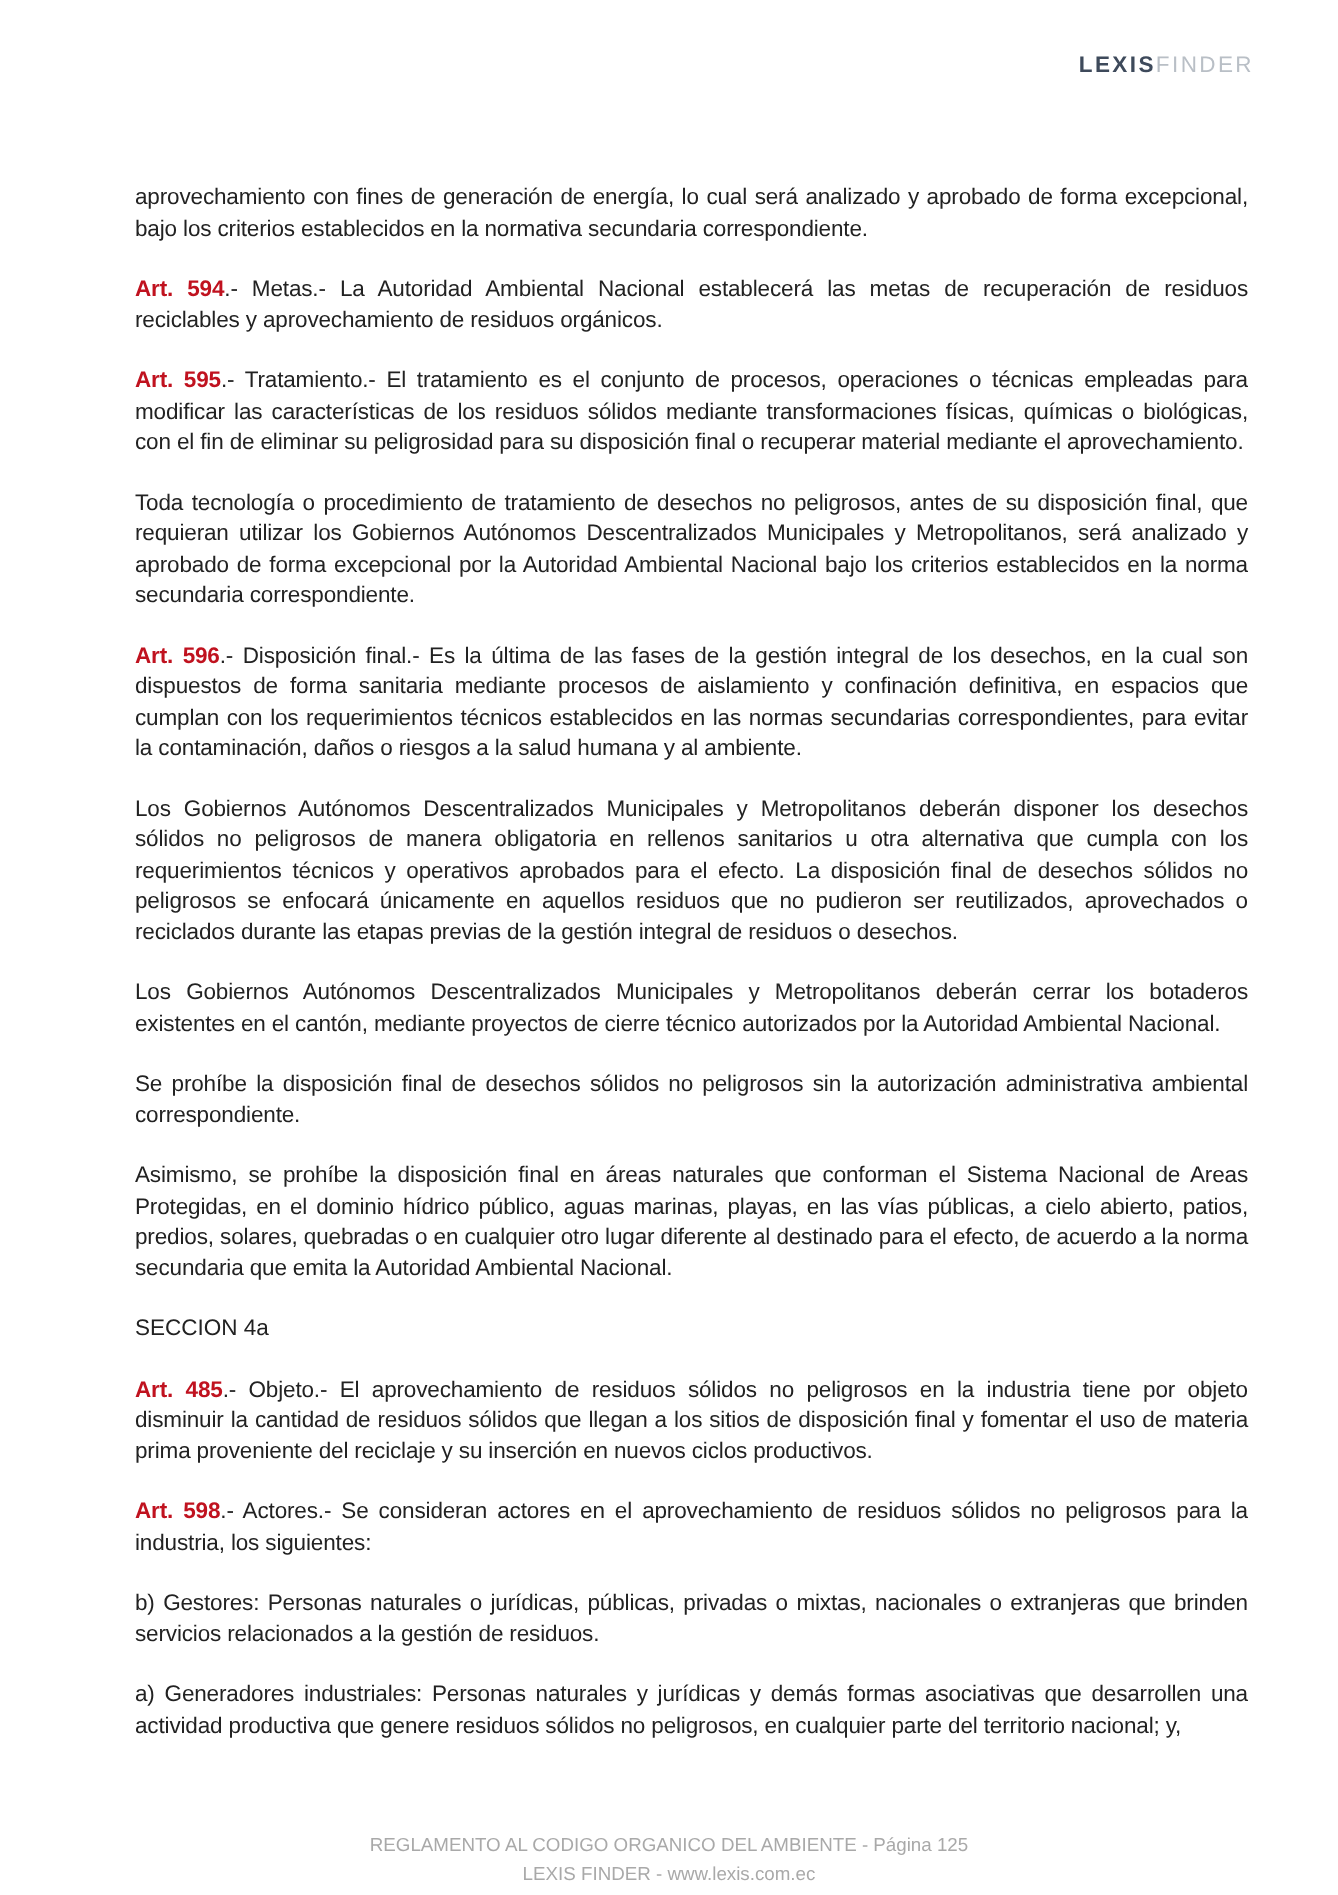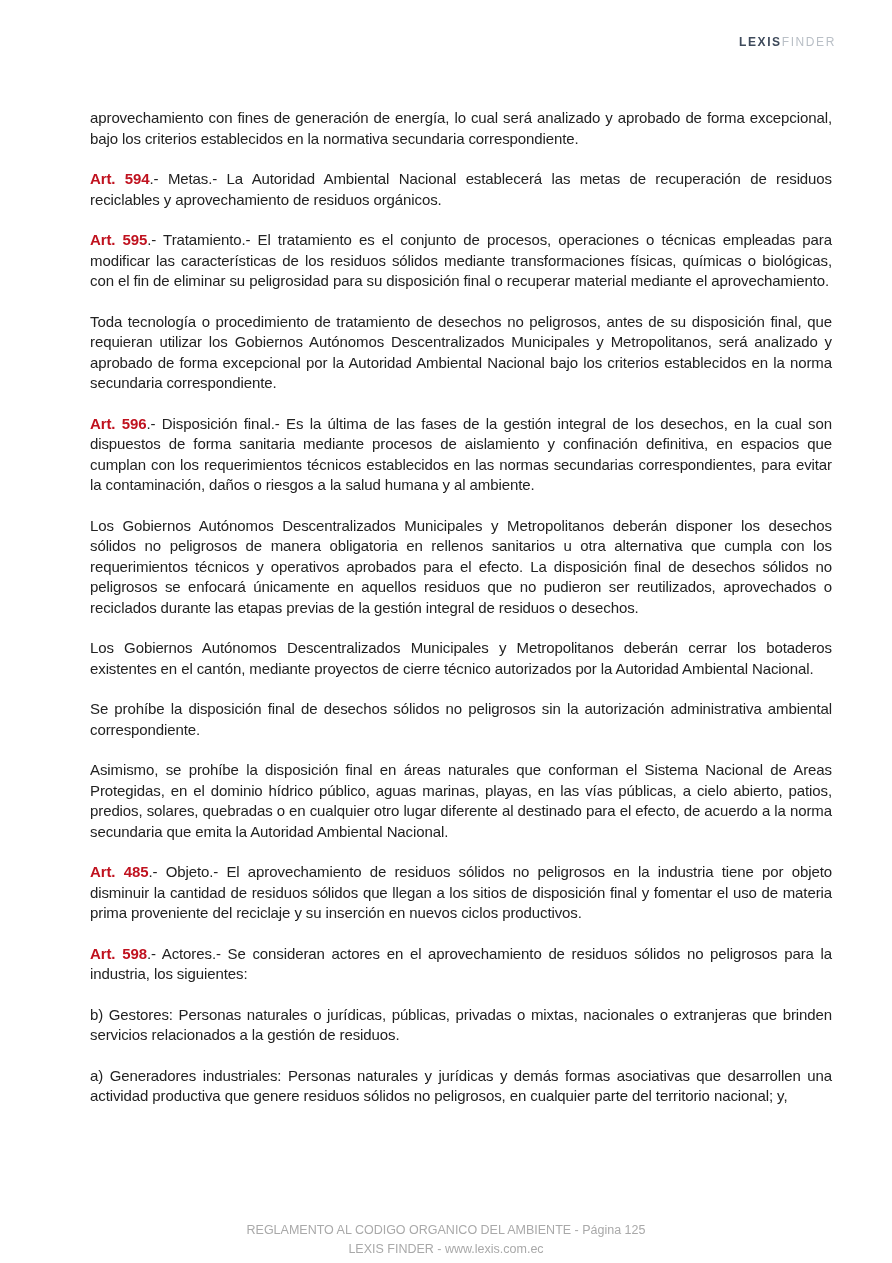--- a/index.html
+++ b/index.html
@@ -18,21 +18,21 @@
   .page {
     position: absolute;
     inset: 0;
     background: #ffffff;
   }
   
   .logo {
     position: absolute;
     top: 35px;
     right: 56px;
-    font-size: 12px;
+    font-size: 15px;
     letter-spacing: 1.6px;
     white-space: nowrap;
     user-select: none;
     margin-left: 24px;
   }
   .logo-lexis {
     color: var(--logo-primary, #3e4a5b);
     font-weight: bold;
   }
   .logo-finder {
@@ -40,21 +40,21 @@
     font-weight: normal;
   }
   
   main {
     position: absolute;
     top: 106px;
     left: 90px;
     width: 742px;
   }
   .para {
-    margin: 2px 0 20px 0;
+    margin: 16px 0 20px 0;
     font-size: 15px;
     line-height: 20.5px;
     text-align: justify;
     letter-spacing: -0.1px;
   }
   .art-label {
     color: var(--article-red, #c0121f);
     font-weight: bold;
   }
   .section-block {
@@ -101,20 +101,21 @@
 
     <p class="para">Los Gobiernos Autónomos Descentralizados Municipales y Metropolitanos deberán disponer los desechos sólidos no peligrosos de manera obligatoria en rellenos sanitarios u otra alternativa que cumpla con los requerimientos técnicos y operativos aprobados para el efecto. La disposición final de desechos sólidos no peligrosos se enfocará únicamente en aquellos residuos que no pudieron ser reutilizados, aprovechados o reciclados durante las etapas previas de la gestión integral de residuos o desechos.</p>
 
     <p class="para">Los Gobiernos Autónomos Descentralizados Municipales y Metropolitanos deberán cerrar los botaderos existentes en el cantón, mediante proyectos de cierre técnico autorizados por la Autoridad Ambiental Nacional.</p>
 
     <p class="para">Se prohíbe la disposición final de desechos sólidos no peligrosos sin la autorización administrativa ambiental correspondiente.</p>
 
     <p class="para">Asimismo, se prohíbe la disposición final en áreas naturales que conforman el Sistema Nacional de Areas Protegidas, en el dominio hídrico público, aguas marinas, playas, en las vías públicas, a cielo abierto, patios, predios, solares, quebradas o en cualquier otro lugar diferente al destinado para el efecto, de acuerdo a la norma secundaria que emita la Autoridad Ambiental Nacional.</p>
 
     <div class="section-block">
+      <div>SECCION 4a</div>
     </div>
 
     <p class="para"><span class="art-label">Art. 485</span><span>.- Objeto.- El aprovechamiento de residuos sólidos no peligrosos en la industria tiene por objeto disminuir la cantidad de residuos sólidos que llegan a los sitios de disposición final y fomentar el uso de materia prima proveniente del reciclaje y su inserción en nuevos ciclos productivos.</span></p>
 
     <p class="para"><span class="art-label">Art. 598</span><span>.- Actores.- Se consideran actores en el aprovechamiento de residuos sólidos no peligrosos para la industria, los siguientes:</span></p>
 
     <p class="para">b) Gestores: Personas naturales o jurídicas, públicas, privadas o mixtas, nacionales o extranjeras que brinden servicios relacionados a la gestión de residuos.</p>
     <p class="para tight">a) Generadores industriales: Personas naturales y jurídicas y demás formas asociativas que desarrollen una actividad productiva que genere residuos sólidos no peligrosos, en cualquier parte del territorio nacional; y,</p>
 
   </main>

